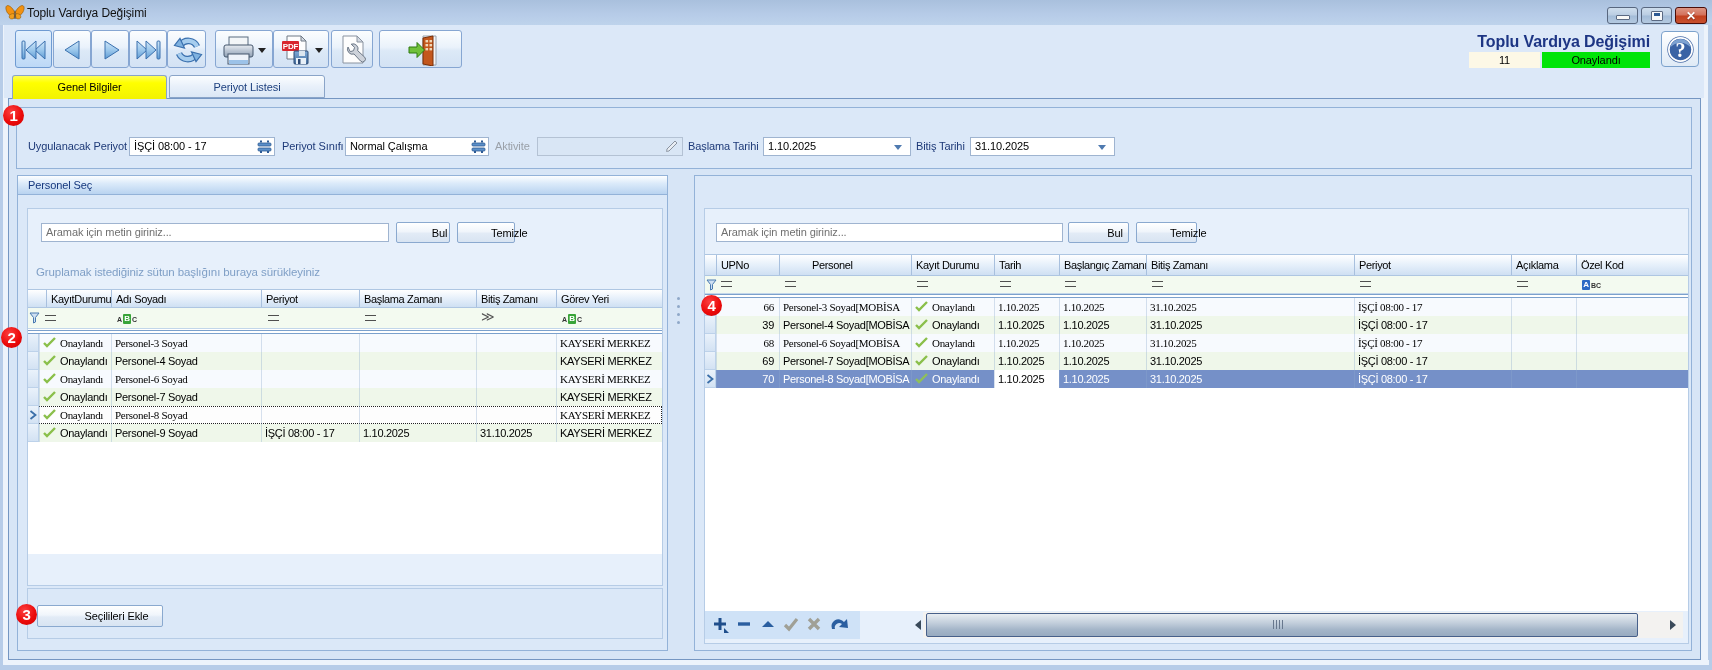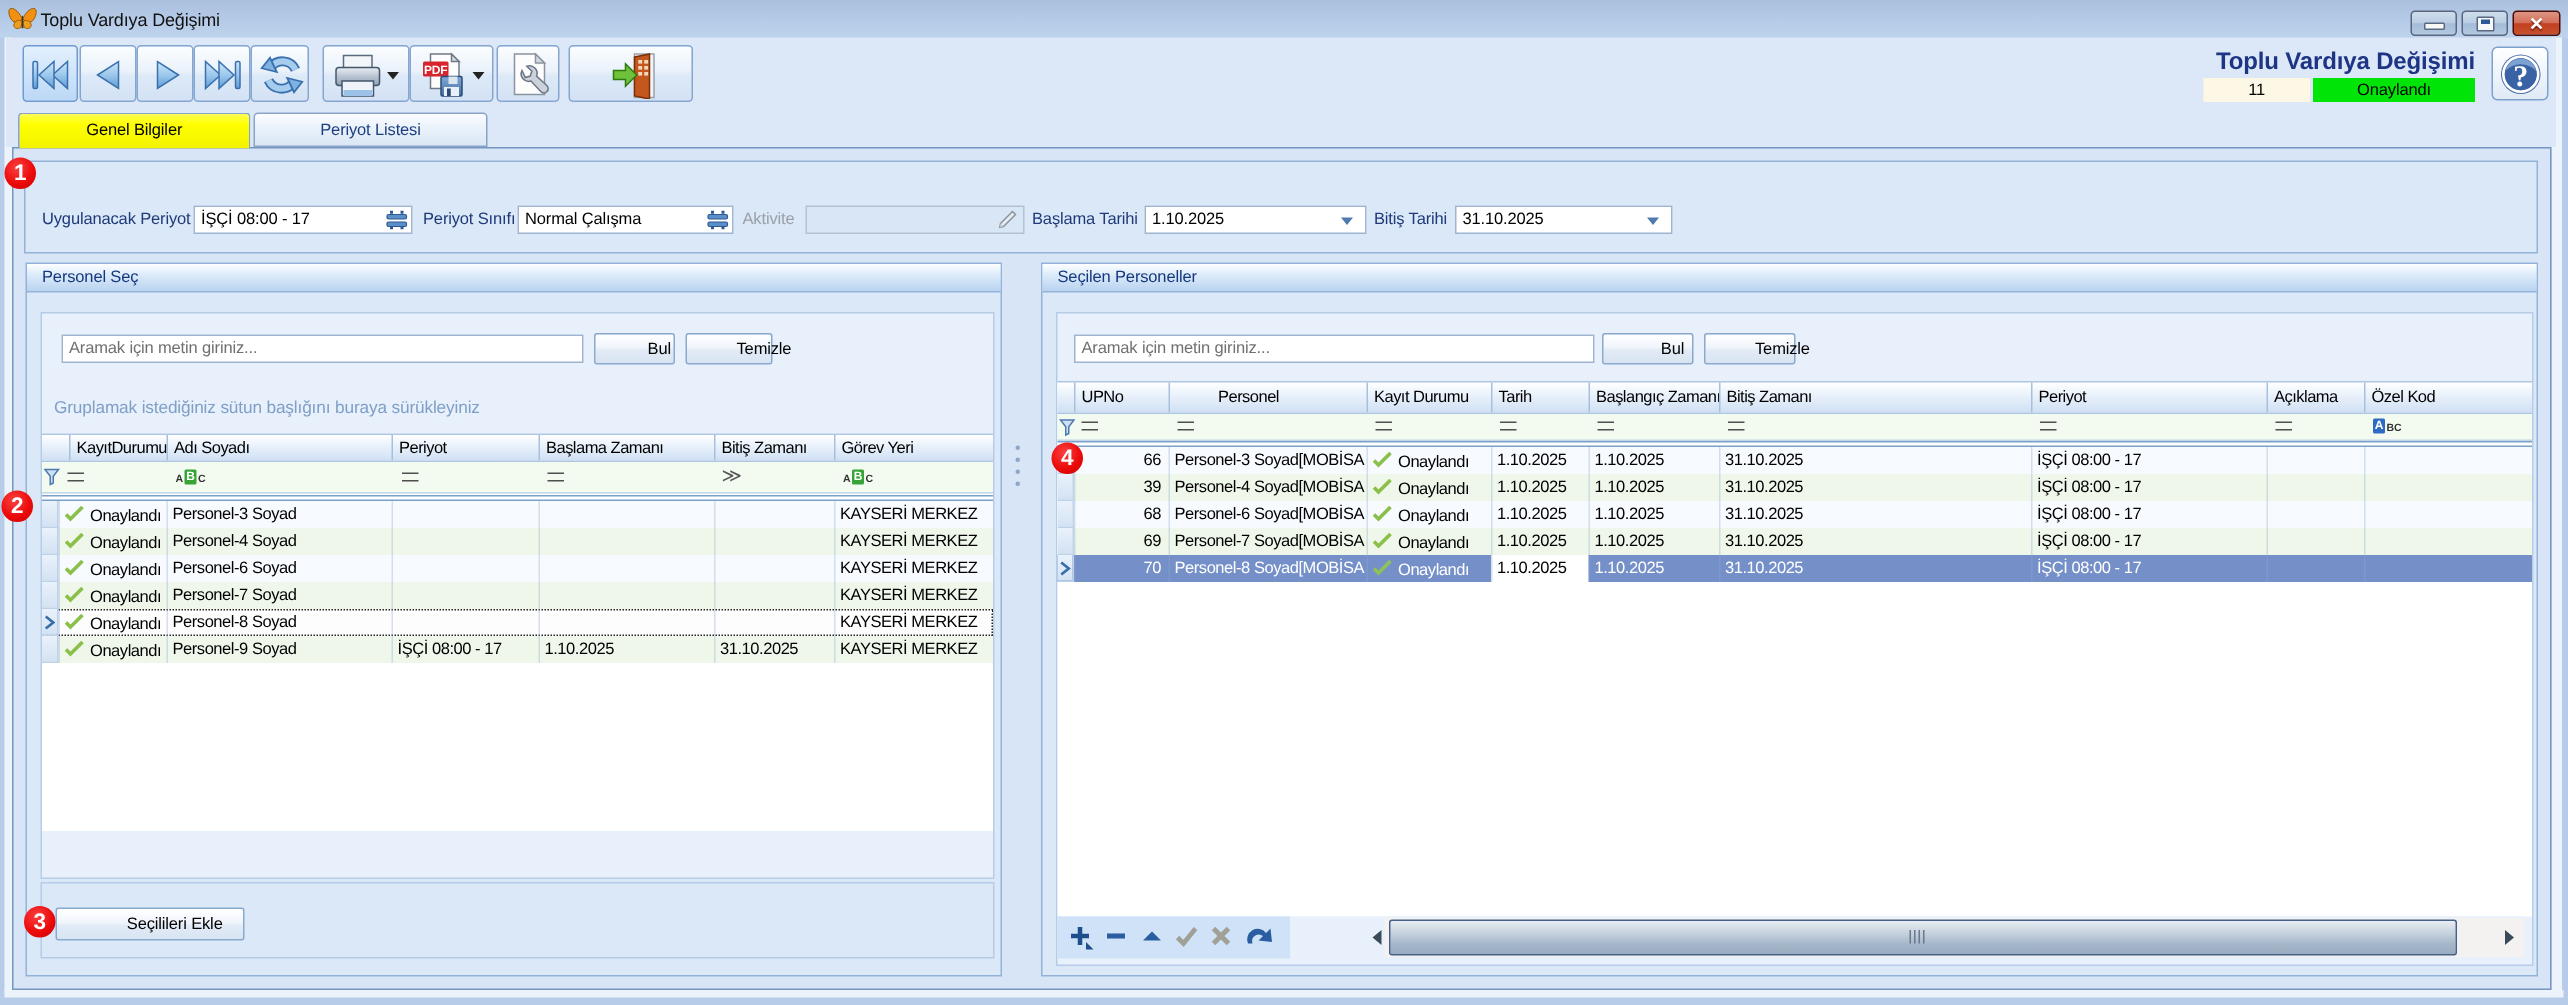--- a/index.html
+++ b/index.html
@@ -58,21 +58,21 @@
 .frow { position:absolute; background:#f3faf0; border-bottom:1px solid #c2d6ea; }
 .grow { position:absolute; overflow:hidden; white-space:nowrap; }
 .gcell { position:absolute; top:0; height:100%; padding:3px 0 0 4px; overflow:hidden; white-space:nowrap; letter-spacing:-0.3px; }
 
 .eq { width:11px; height:6px; border-top:1.5px solid #4f4f4f; border-bottom:1.5px solid #4f4f4f; font-size:0; }
 .abc s, .abc2 s { text-decoration:none; color:#333; font-size:7px; font-weight:bold; letter-spacing:0; }
 .abc b { display:inline-block; background:#38a438; color:#fff; font-size:8px; width:8px; height:10px; line-height:10px; text-align:center; border-radius:1px; margin:0 1px; vertical-align:1px; }
 .abc2 b { display:inline-block; background:#2e6bc4; color:#fff; font-size:8px; width:8px; height:10px; line-height:10px; text-align:center; border-radius:1px; margin-right:1px; vertical-align:1px; }
 .ind { position:absolute; left:0; top:0; width:11px; height:100%; background:linear-gradient(180deg,#eaf2fb,#d3e2f3); border-right:1px solid #bdd2ea; border-bottom:1px solid #bdd2ea; }
 .ck { margin-right:4px; vertical-align:-1px; }
-.rw { background:#f7fafe; }
+.rw { background:#f7fafe;font-family:Liberation Serif, serif; }
 .rg { background:#eff7ea; }
 .sel { background:#7590c8; }
 .foc { background:#fdfdfd; outline:1px dotted #222; outline-offset:-1px; }
 
 
 .sbtrack { position:absolute; background:#f3f2f0; }
 .sbthumb { position:absolute; border:1px solid #47608a; border-radius:2px;
   background:linear-gradient(180deg,#e8edf2 0%,#c3cfdc 40%,#a5b6c9 70%,#98abc0 100%); }
 .grip { position:absolute; top:5px; display:flex; gap:2px; }
 .grip i { width:1px; height:9px; background:#68788e; }
@@ -350,21 +350,20 @@
 </div>
 
 <div class="abs" style="left:677px;top:297px;width:3px;height:32px;display:flex;flex-direction:column;gap:5px;">
   <div style="width:3px;height:3px;border-radius:50%;background:#8fa8c8"></div>
   <div style="width:3px;height:3px;border-radius:50%;background:#8fa8c8"></div>
   <div style="width:3px;height:3px;border-radius:50%;background:#8fa8c8"></div>
   <div style="width:3px;height:3px;border-radius:50%;background:#8fa8c8"></div>
 </div>
 
 <div class="panel" style="left:694px;top:175px;width:998px;height:476px;">
-  <div class="phead">Seçilen Personeller</div>
   <div class="abs" style="left:9px;top:32px;width:985px;height:436px;border:1px solid #b6cce6;background:#e7f0fb;"></div>
   <div class="inp" style="left:21px;top:47px;width:347px;height:19px;color:#707070;">Aramak için metin giriniz...</div>
   <div class="btn" style="left:373px;top:46px;width:61px;height:21px;line-height:20px;">Bul</div>
   <div class="btn" style="left:441px;top:46px;width:61px;height:21px;line-height:20px;">Temizle</div>
 
   <div id="rgrid" class="abs" style="left:10px;top:78px;width:983px;height:357px;background:#fff;">
     <div class="gridhead" style="left:0;top:0;width:983px;height:22px;">
       <div class="gcol" style="left:0;width:11px;border-left:none;"></div>
       <div class="gcol" style="left:11px;width:63px;padding-top:4px;">UPNo</div>
       <div class="gcol" style="left:74px;width:132px;padding-top:4px;padding-left:32px;">Personel</div>

